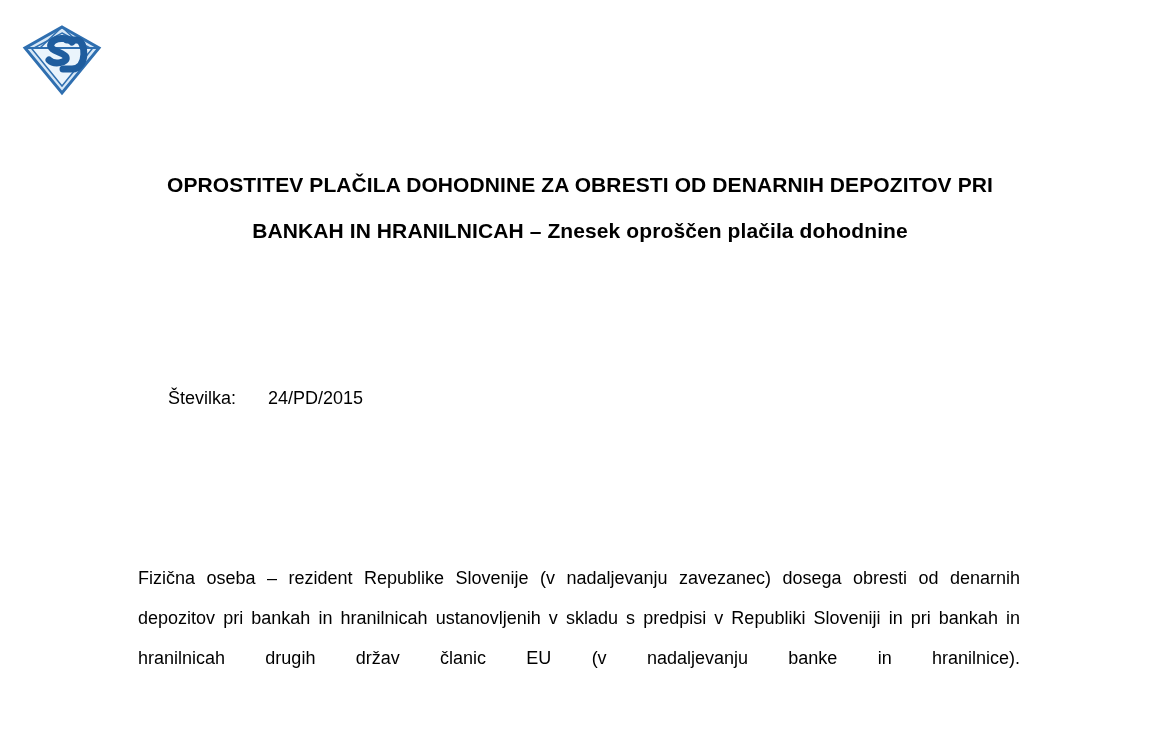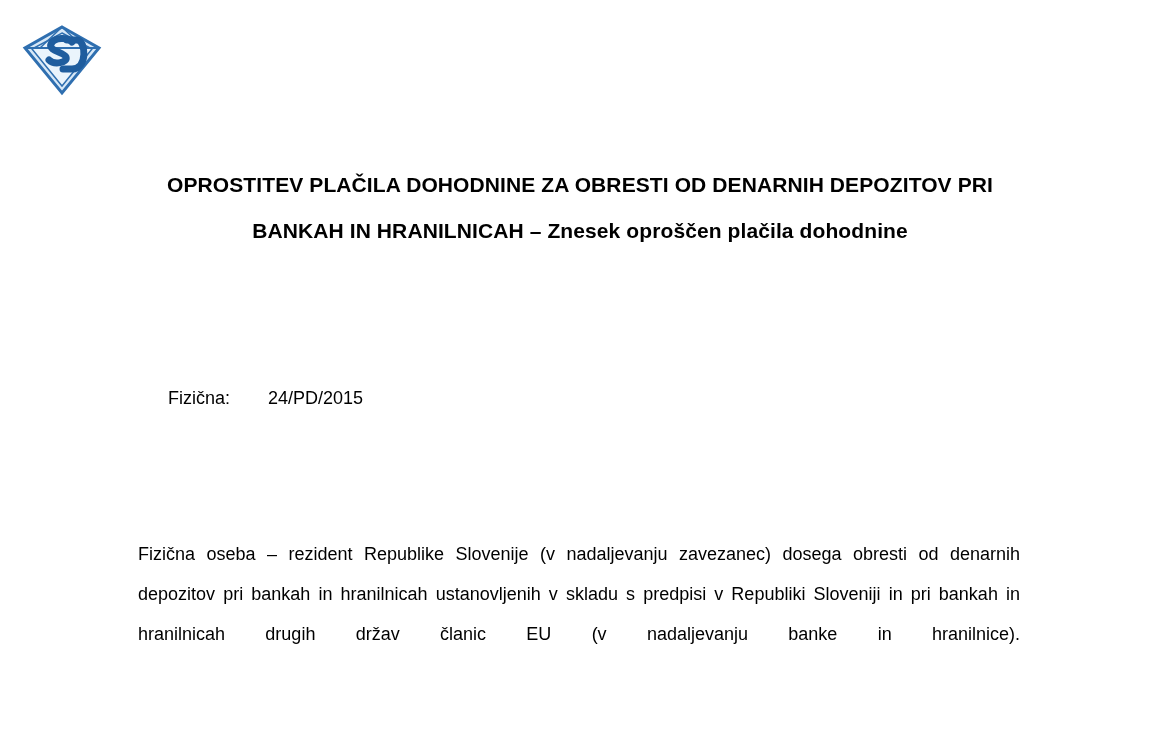--- a/index.html
+++ b/index.html
@@ -74,21 +74,21 @@
     font-size: 17px;
     font-style: italic;
     font-weight: bold;
     line-height: 28px;
   }
 
   
   .body-text {
     position: absolute;
     left: 138px;
-    top: 516px;
+    top: 540px;
     width: 882px;
     font-size: 18px;
     line-height: 40px;
     text-align: justify;
     text-justify: inter-word;
   }
   .body-text::after {
     content: "";
     display: inline-block;
     width: 100%;
@@ -110,20 +110,20 @@
                  C48 39, 34 41, 29 36" fill="none" stroke="#1f5d9e" stroke-width="7" stroke-linecap="round"></path>
         <path d="M47 16 L57 16 C66 16, 68 45, 52 45 L43 45" fill="none" stroke="#1f5d9e" stroke-width="7" stroke-linecap="round"></path>
       </g>
     </svg>
   </div>
 
   <h1 class="doc-title">OPROSTITEV PLAČILA DOHODNINE ZA OBRESTI OD DENARNIH DEPOZITOV PRI BANKAH IN HRANILNICAH – Znesek oproščen plačila dohodnine</h1>
 
   <div class="meta">
     <div class="meta-row">
-      <span class="meta-label">Fizična:</span><span class="meta-value">24/PD/2015</span>
+      <span class="meta-label">Številka:</span><span class="meta-value">24/PD/2015</span>
     </div>
   </div>
 
 
   <p class="body-text">Fizična oseba – rezident Republike Slovenije (v nadaljevanju zavezanec) dosega obresti od denarnih depozitov pri bankah in hranilnicah ustanovljenih v skladu s predpisi v Republiki Sloveniji in pri bankah in hranilnicah drugih držav članic EU (v nadaljevanju banke in hranilnice).</p>
 
 </div>
 
 </body></html>

